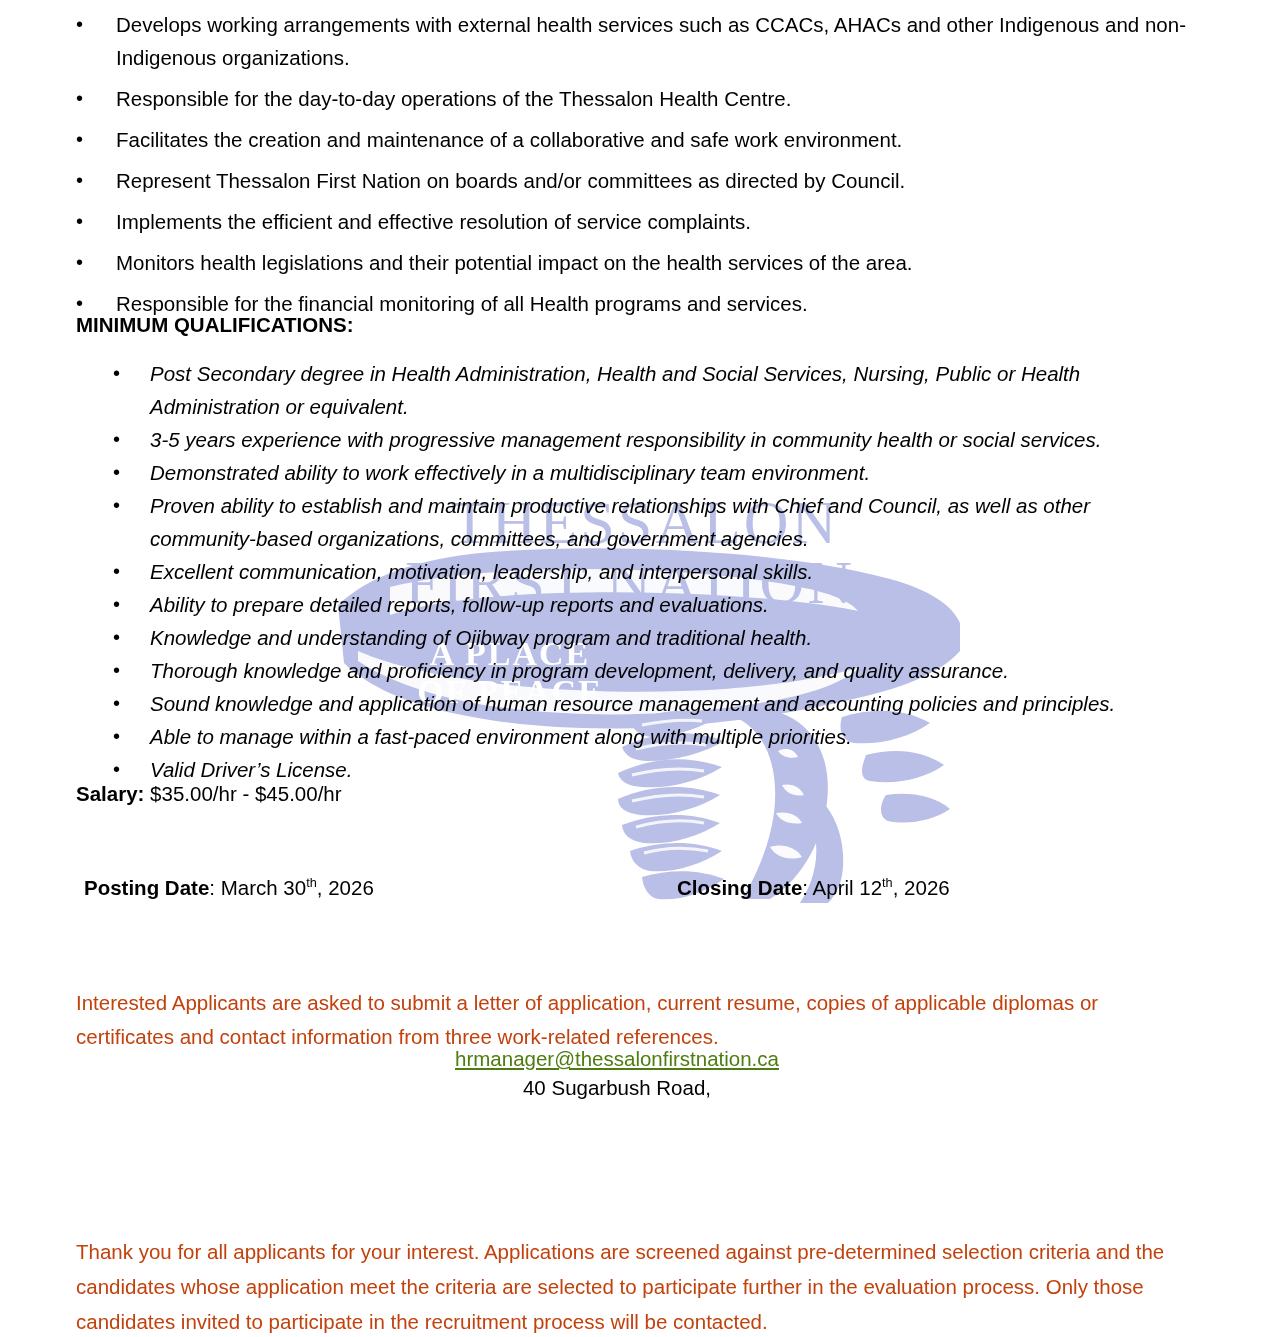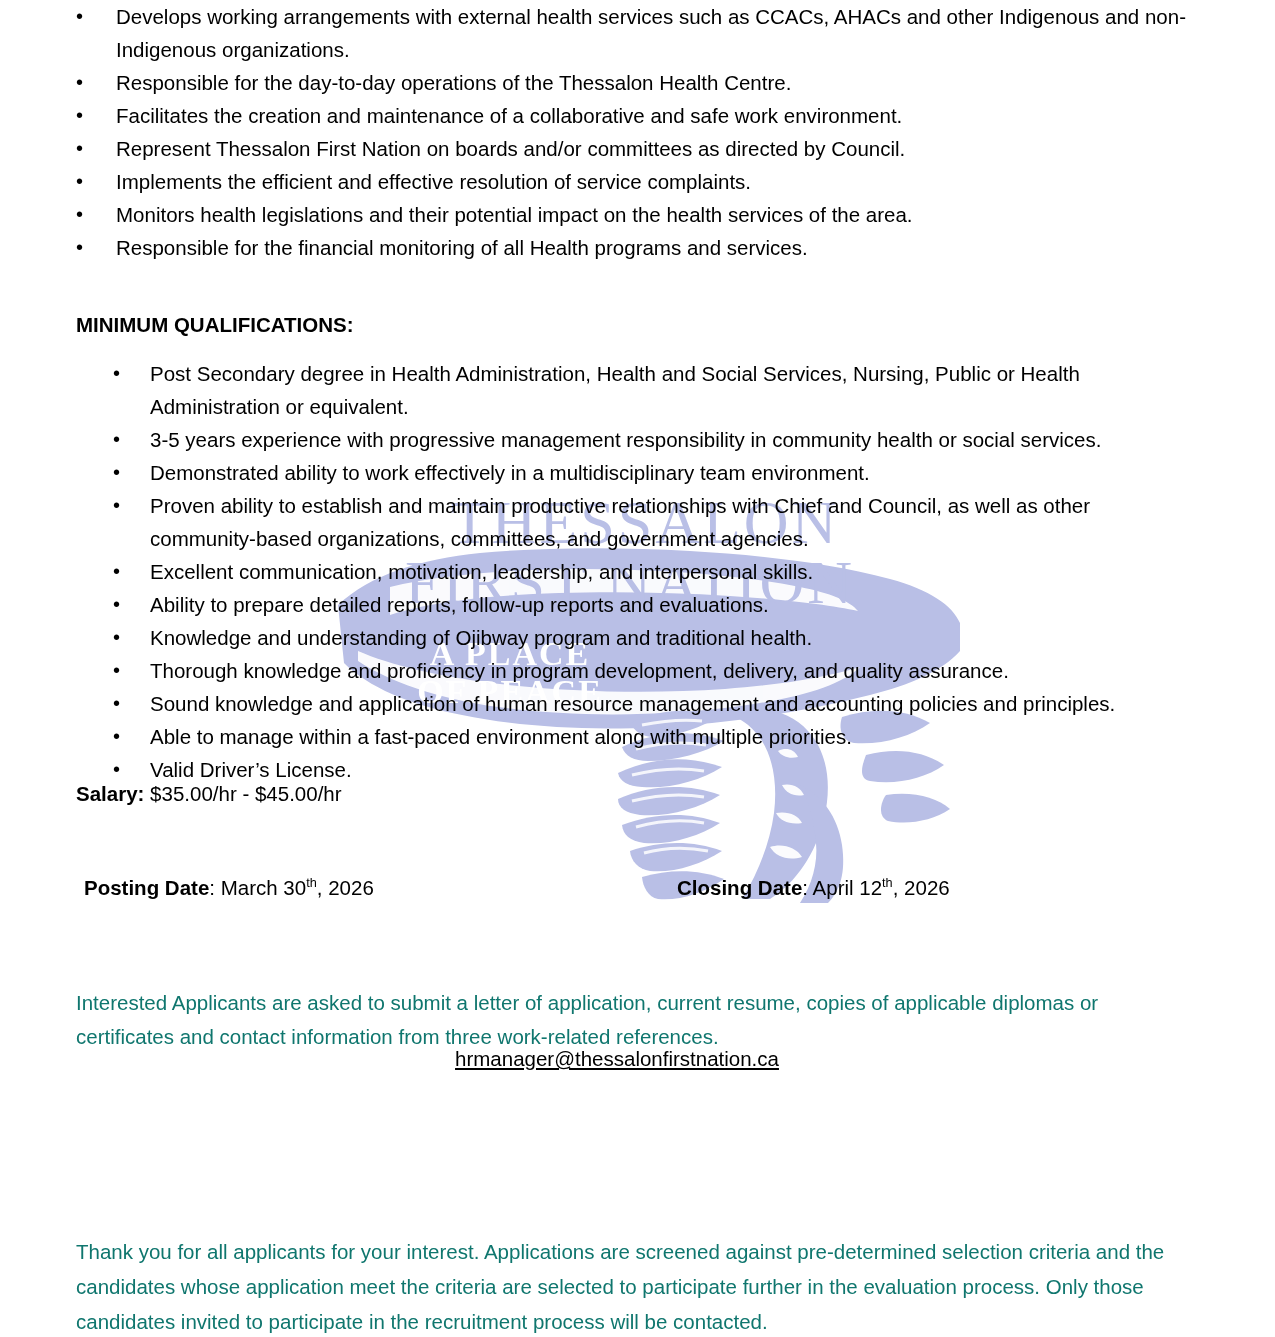--- a/index.html
+++ b/index.html
@@ -32,21 +32,21 @@
   
   #page {
     position: relative;
     z-index: 2;
     padding: 0;
   }
 
   .doc-text {
     font-size: 20.5px;
     line-height: 33px;
-    color: #0f766e;
+    color: #c2410c;
   }
 
   
   ul.bullets {
     list-style: none;
     margin: 0;
     padding: 0;
   }
   ul.bullets > li {
     position: relative;
@@ -70,20 +70,21 @@
 
   
   #list-responsibilities {
     position: absolute;
     left: 76px;
     top: 0px;
     width: 1110px;
   }
   #list-responsibilities > li .bullet-text {
     margin-left: 40px;
+    margin-top: 8px;
   }
 
   
   #qualifications-heading {
     position: absolute;
     left: 76px;
     top: 308px;
     font-size: 20.5px;
     line-height: 33px;
     font-weight: bold;
@@ -95,20 +96,21 @@
 
   
   #list-qualifications {
     position: absolute;
     left: 113px;
     top: 357px;
     width: 1075px;
   }
   #list-qualifications > li .bullet-text {
     margin-left: 37px;
+    font-style: italic;
   }
 
   
   #salary-line {
     position: absolute;
     left: 76px;
     top: 777px;
     font-size: 20.5px;
     line-height: 33px;
     white-space: nowrap;
@@ -154,21 +156,21 @@
   #contact-block {
     position: absolute;
     left: 76px;
     top: 1044px;
     width: 1082px;
     text-align: center;
     font-size: 20.5px;
     line-height: 29px;
   }
   #contact-email {
-    color: #000000;
+    color: #4d7c0f;
     text-decoration: underline;
     text-underline-offset: 2px;
   }
   #contact-block .contact-line { display: block; }
 
   
   #closing-paragraph {
     position: absolute;
     left: 76px;
     top: 1213px;
@@ -347,17 +349,18 @@
 
   <div id="dates-row">
     <div id="posting-date-block"><span class="date-label">Posting Date</span><span>: </span><span>March 30</span><sup>th</sup><span>, 2026</span></div>
     <div id="closing-date-block"><span class="date-label">Closing Date</span><span>: </span><span>April 12</span><sup>th</sup><span>, 2026</span></div>
   </div>
 
   <p id="instructions-paragraph" class="doc-text">Interested Applicants are asked to submit a letter of application, current resume, copies of applicable diplomas or certificates and contact information from three work-related references.</p>
 
   <div id="contact-block">
     <a id="contact-email" class="contact-line" href="#">hrmanager@thessalonfirstnation.ca</a>
+    <span class="contact-line">40 Sugarbush Road,</span>
   </div>
 
   <p id="closing-paragraph" class="doc-text">Thank you for all applicants for your interest. Applications are screened against pre-determined selection criteria and the candidates whose application meet the criteria are selected to participate further in the evaluation process. Only those candidates invited to participate in the recruitment process will be contacted.</p>
 
 </div>
 
 </body></html>

